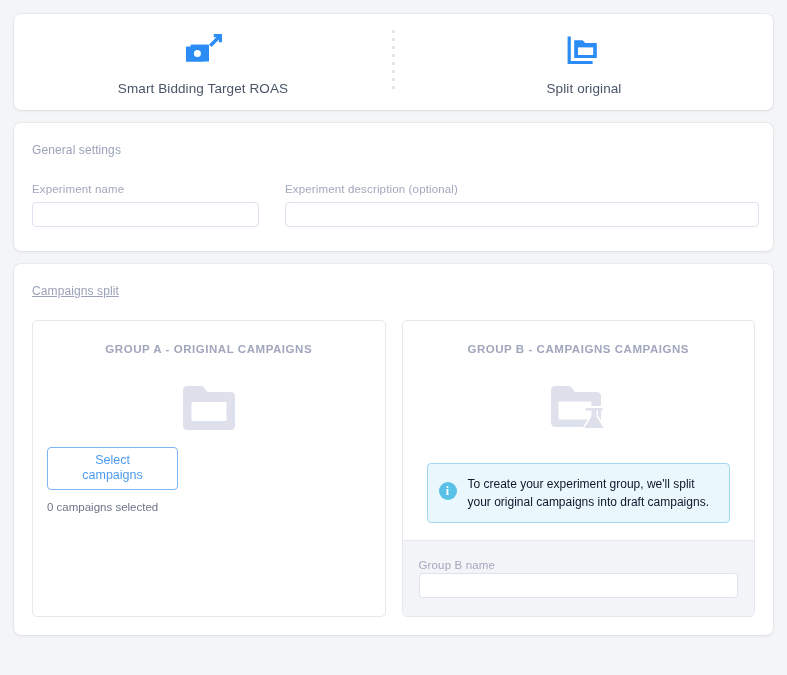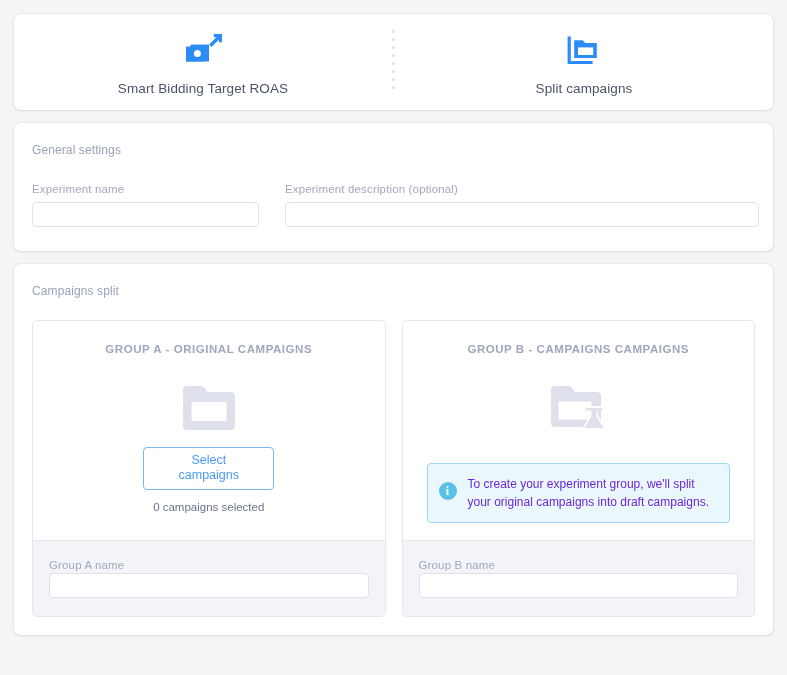--- a/index.html
+++ b/index.html
@@ -101,21 +101,21 @@
   .txt::placeholder { color: #c3c8d8; }
   .f-name { width: 227px; }
   .f-desc { width: 474px; }
   .spacer-26 { width: 26px; flex: 0 0 26px; }
 
   
   .split-card {
     padding: 20px 18px 18px 18px;
     margin-bottom: 13px;
   }
-  .split-card .sec-title { margin-bottom: 22px; }
+  .split-card .sec-title { margin-bottom: 22px; text-decoration: underline; }
   .hint-row {
     display: flex;
     align-items: center;
     gap: 9px;
     margin-bottom: 17px;
   }
   .hint-text {
     font-size: 11.5px;
     color: #a2a8bd;
     letter-spacing: .1px;
@@ -139,21 +139,20 @@
     border-radius: 5px;
     background: #fff;
     overflow: hidden;
     display: flex;
     flex-direction: column;
   }
   .gp-body {
     padding: 22px 14px 0 14px;
     display: flex;
     flex-direction: column;
-    align-items: center;
     flex: 1 1 auto;
   }
   .gp-title {
     font-size: 11.5px;
     font-weight: 700;
     color: #a0a7bd;
     letter-spacing: .55px;
     text-align: center;
   }
   .gp-icon {
@@ -203,21 +202,21 @@
     font-size: 12px;
     font-weight: 700;
     line-height: 18px;
     text-align: center;
     font-family: "Liberation Serif", serif;
     margin-top: 7px;
   }
   .info-txt {
     font-size: 12px;
     line-height: 18px;
-    color: #6d28d9;
+    color: #0f172a;
   }
   .gp-footer {
     background: #f3f4f8;
     border-top: 1px solid #e6e8f0;
     padding: 14px 16px 18px 16px;
   }
   .gp-footer .field-label { margin-bottom: 8px; }
   .gp-footer .txt { width: 100%; display: block; }
 </style>
 </head>
@@ -243,21 +242,21 @@
     <div class="vdots"></div>
 
     <div class="type-opt">
       <span class="glyph">
         <svg width="34" height="32" viewBox="0 0 34 32" xmlns="http://www.w3.org/2000/svg">
           <path d="M2.2 3.2 L2.2 27.5 L24 27.5" fill="none" stroke="#2b8cf5" stroke-width="3.2" stroke-linecap="square"></path>
           <path d="M7.2 5.2 L15.6 5.2 L18.2 8.0 L29.8 8.0 L29.8 23.0 L7.2 23.0 Z" fill="#2b8cf5"></path>
           <rect x="11.0" y="12.4" width="15.2" height="7.6" fill="#ffffff"></rect>
         </svg>
       </span>
-      <span class="t-label">Split campaigns</span>
+      <span class="t-label">Split original</span>
     </div>
 
   </div>
 
   <div class="card settings-card">
     <h2 class="sec-title">General settings</h2>
     <div class="field-row">
       <div class="field">
         <label class="field-label">Experiment name</label>
         <input class="txt f-name" type="text" value="" style="">
@@ -283,24 +282,20 @@
             <svg width="56" height="48" viewBox="0 0 56 48" xmlns="http://www.w3.org/2000/svg">
               <path d="M2 6 C2 3.8 3.8 2 6 2 L20 2 C21.4 2 22.6 2.7 23.4 3.8 L26.4 8 L50 8 C52.2 8 54 9.8 54 12 L54 42 C54 44.2 52.2 46 50 46 L6 46 C3.8 46 2 44.2 2 42 Z" fill="#dee1ec"></path>
               <rect x="10.5" y="18" width="35" height="19" rx="1" fill="#ffffff"></rect>
             </svg>
           </div>
           <button class="btn-outline">
             <span>Select</span><br>
             <span>campaigns</span>
           </button>
           <div class="sel-count">0 campaigns selected</div>
-        </div>
-        <div class="gp-footer">
-          <label class="field-label">Group A name</label>
-          <input class="txt" type="text" value="" style="">
         </div>
       </div>
 
       <div class="group-panel">
         <div class="gp-body">
           <div class="gp-title">GROUP B - CAMPAIGNS CAMPAIGNS</div>
           <div class="gp-icon">
             <svg width="58" height="50" viewBox="0 0 58 50" xmlns="http://www.w3.org/2000/svg">
               <path d="M2 7 C2 4.8 3.8 3 6 3 L19.5 3 C20.9 3 22.1 3.7 22.9 4.8 L25.9 9 L48 9 C50.2 9 52 10.8 52 13 L52 40 C52 42.2 50.2 44 48 44 L6 44 C3.8 44 2 42.2 2 40 Z" fill="#dee1ec"></path>
               <rect x="9.5" y="18.5" width="33" height="18" rx="1" fill="#ffffff"></rect>

